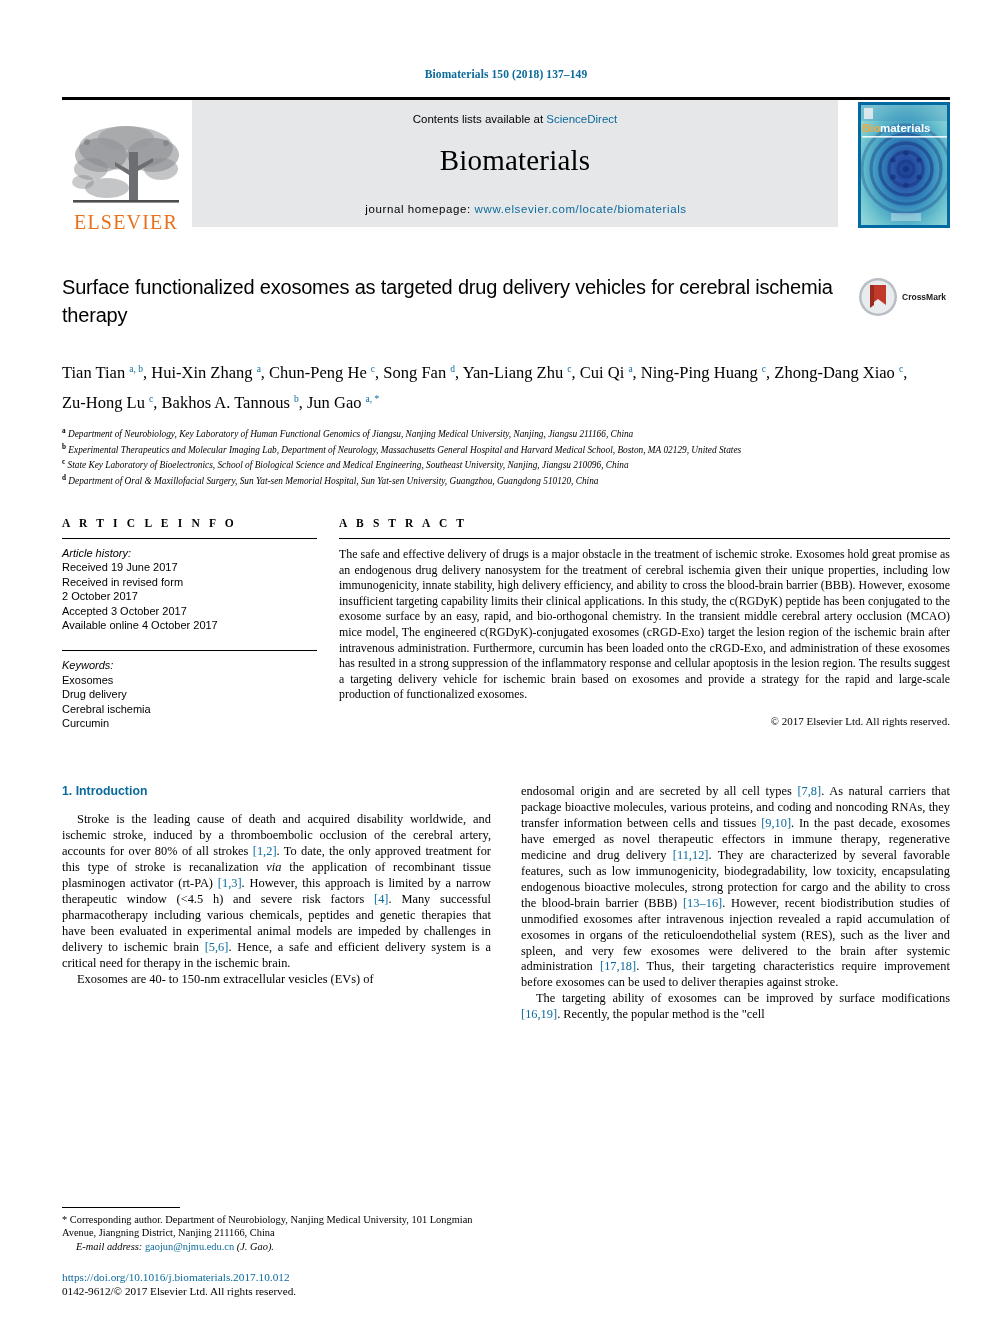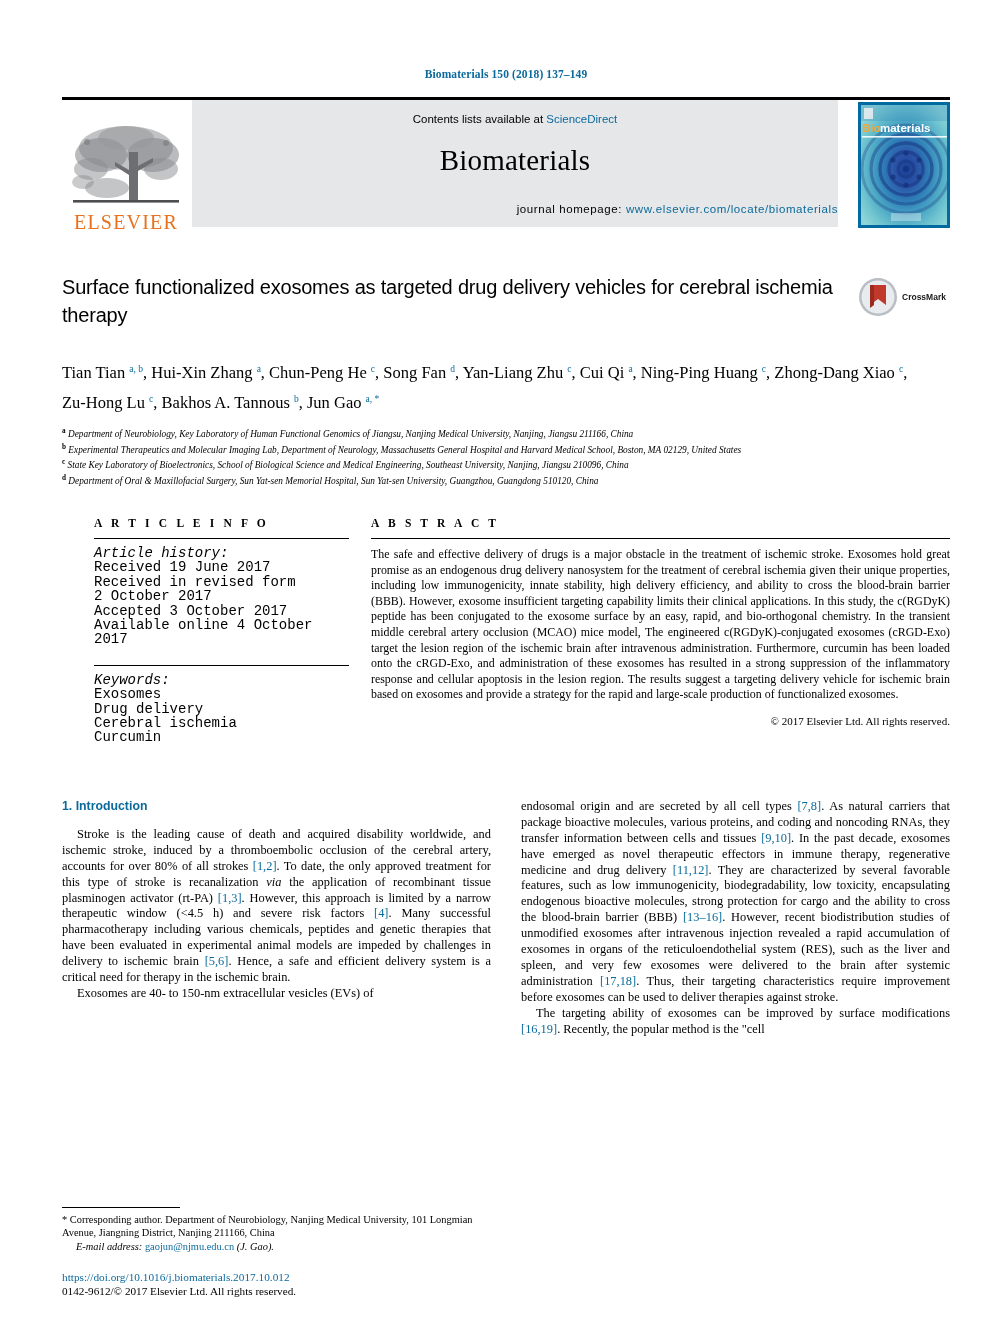--- a/index.html
+++ b/index.html
@@ -84,21 +84,21 @@
     font-family: "Liberation Serif", serif;
     font-size: 29px;
     margin-top: 19px;
     letter-spacing: .2px;
   }
   .homepage-line {
     position: absolute;
     bottom: 12px;
     left: 0;
     right: 0;
-    text-align: right;
+    text-align: center;
     font-family: "Liberation Sans", sans-serif;
     font-size: 11.5px;
     letter-spacing: .6px;
     padding-left: 22px;
   }
   .homepage-line .url { color: #0b6a9c; }
   .cover-thumb {
     width: 92px;
     flex: 0 0 92px;
     position: relative;
@@ -165,33 +165,33 @@
     vertical-align: super;
     font-weight: bold;
   }
 
   
   .info-abstract {
     margin-top: 30px;
     display: flex;
     gap: 22px;
   }
-  .col-info { width: 255px; flex: 0 0 255px; margin-left: 32px; }
+  .col-info { width: 255px; flex: 0 0 255px; }
   .col-abs  { flex: 1 1 auto; }
   .sec-head {
     font-family: "Liberation Serif", serif;
     font-size: 11.5px;
     font-weight: bold;
     letter-spacing: 3.2px;
     margin-bottom: 9px;
   }
   .rule { border-top: 1px solid #000; }
   .info-body {
-    font-family: Liberation Mono, monospace;
-    font-size: 14px;
+    font-family: Liberation Sans, sans-serif;
+    font-size: 11px;
     line-height: 14.4px;
     padding-top: 7px;
   }
   .info-body .lbl { font-style: italic; font-weight: normal; }
   .info-gap { height: 18px; }
   .abs-body {
     font-family: "Liberation Serif", serif;
     font-size: 11.9px;
     line-height: 15.6px;
     text-align: justify;

